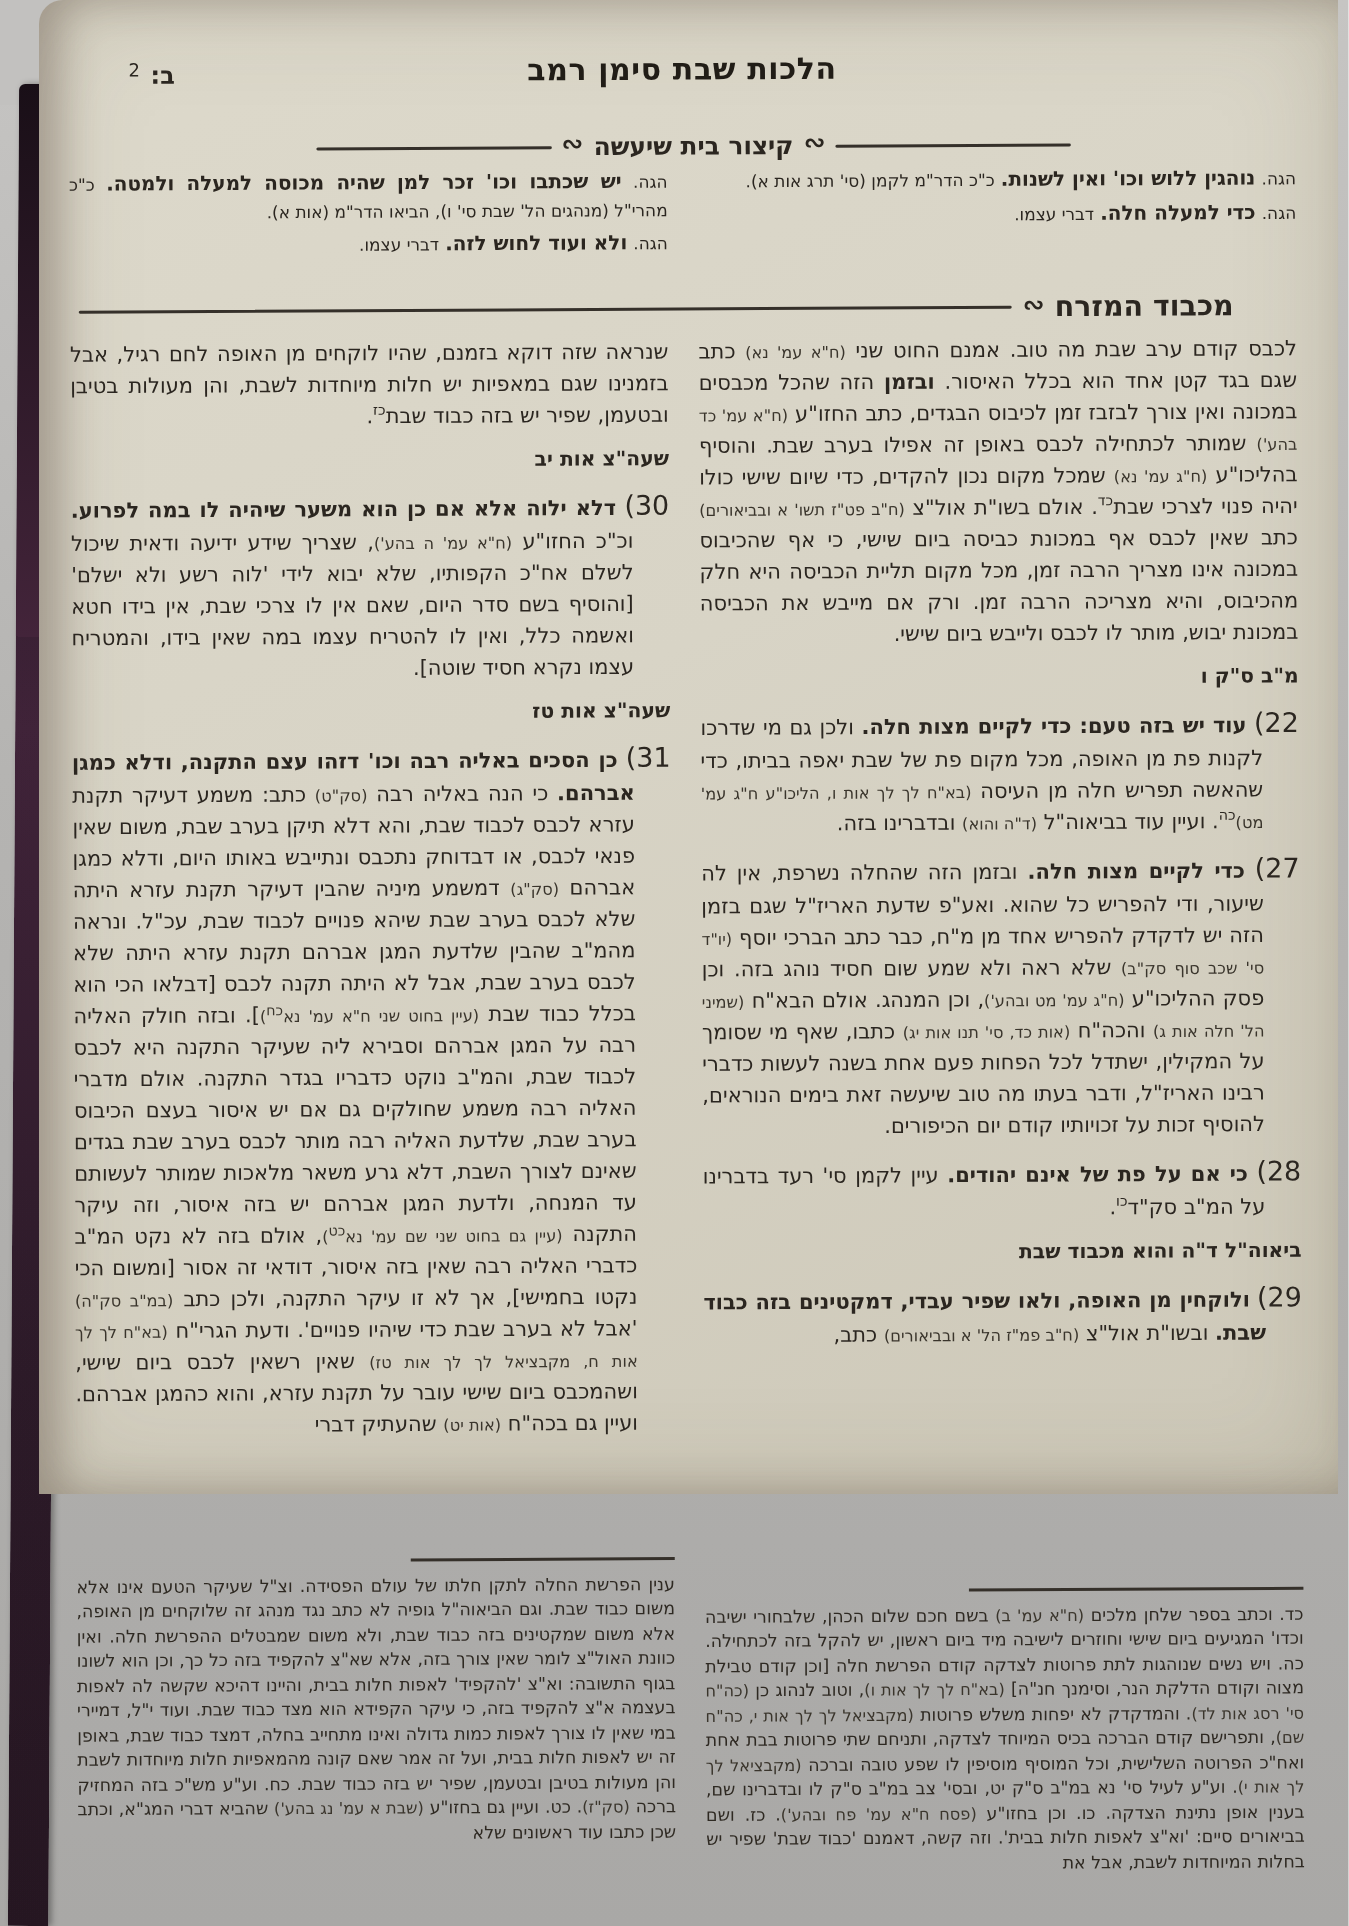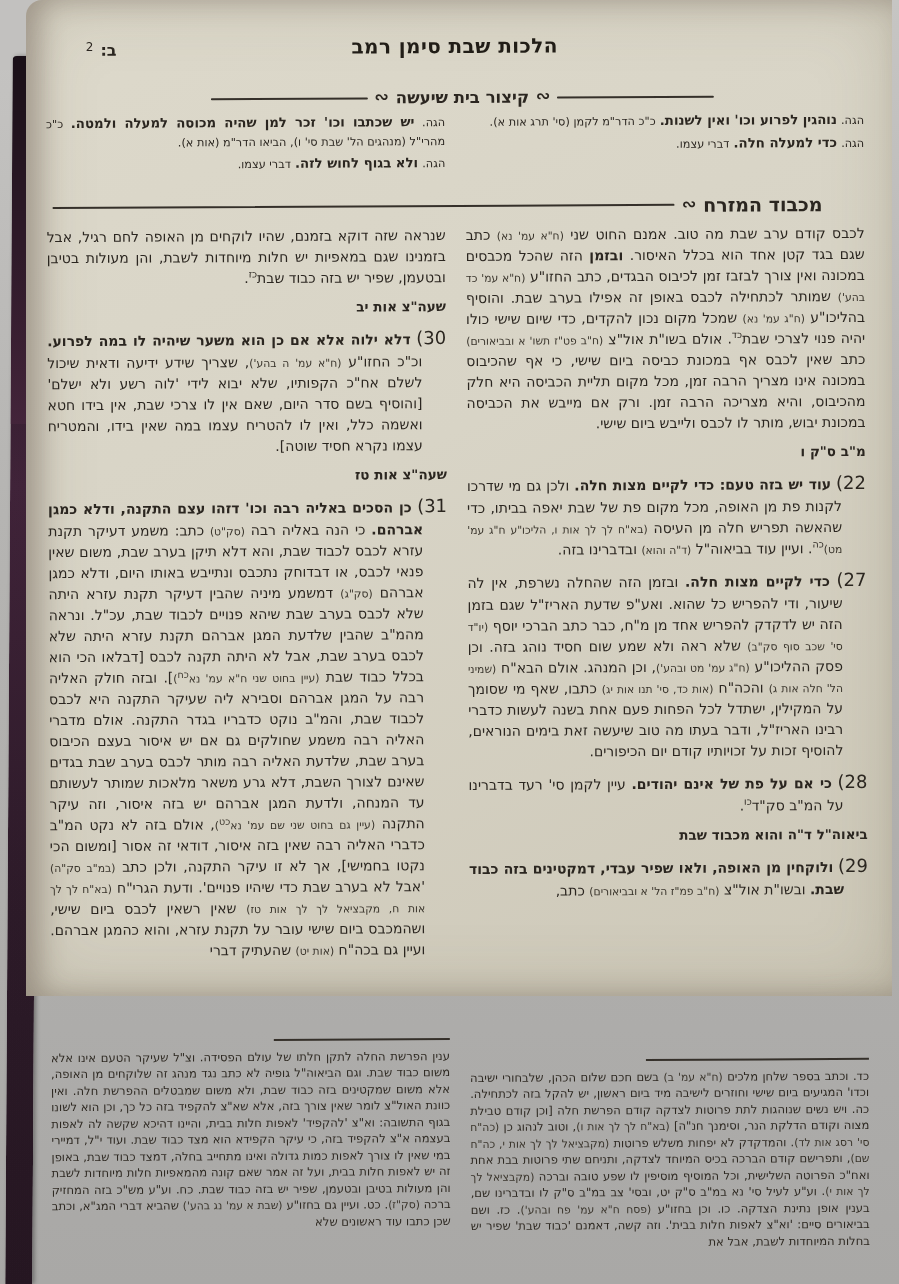--- a/index.html
+++ b/index.html
@@ -80,38 +80,38 @@
         <span class="orn">∾</span>
         <span class="sh1">קיצור בית שיעשה</span>
         <span class="orn">∾</span>
         <span class="rule"></span>
       </div>
 
       <div class="cols kzc">
         <div class="col">
           <p class="hg">
             <span class="lbl">הגה.</span>
-            <b>נוהגין לפרוע וכו' ואין לשנות.</b>
+            <b>נוהגין ללוש וכו' ואין לשנות.</b>
             <span class="src">כ"כ הדר"מ לקמן (סי' תרג אות א).</span>
           </p>
           <p class="hg">
             <span class="lbl">הגה.</span>
             <b>כדי למעלה חלה.</b>
             <span class="src">דברי עצמו.</span>
           </p>
         </div>
         <div class="col">
           <p class="hg">
             <span class="lbl">הגה.</span>
             <b>יש שכתבו וכו' זכר למן שהיה מכוסה למעלה ולמטה.</b>
             <span class="src">כ"כ מהרי"ל (מנהגים הל' שבת סי' ו), הביאו הדר"מ (אות א).</span>
           </p>
           <p class="hg">
             <span class="lbl">הגה.</span>
-            <b>ולא בגוף לחוש לזה.</b>
+            <b>ולא ועוד לחוש לזה.</b>
             <span class="src">דברי עצמו.</span>
           </p>
         </div>
       </div>
 
       <div class="sect mz">
         <span class="sh2">מכבוד המזרח</span>
         <span class="orn">∾</span>
         <span class="rule"></span>
       </div>

